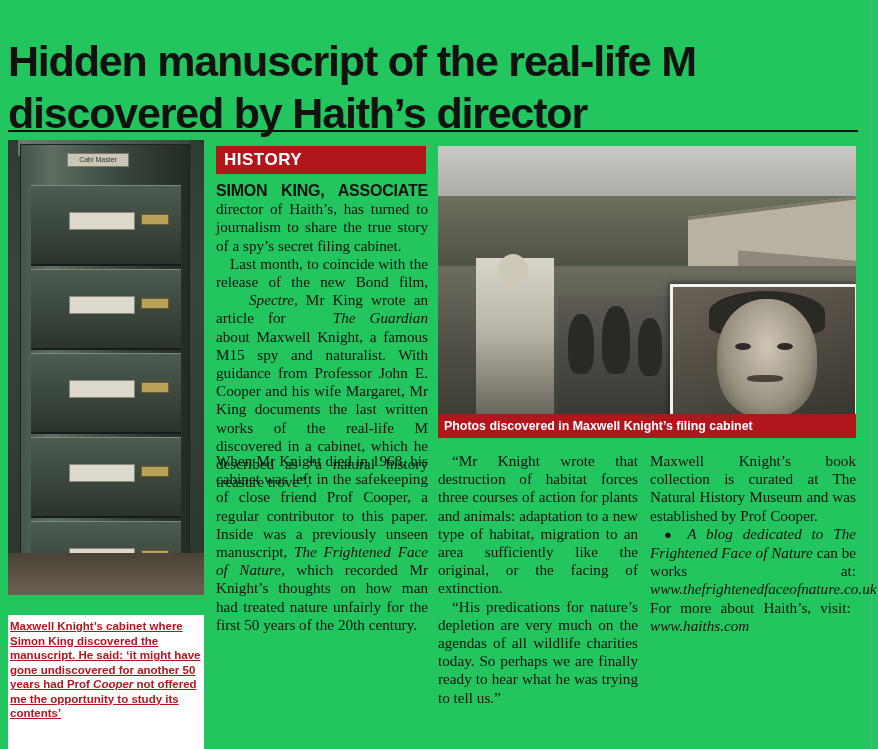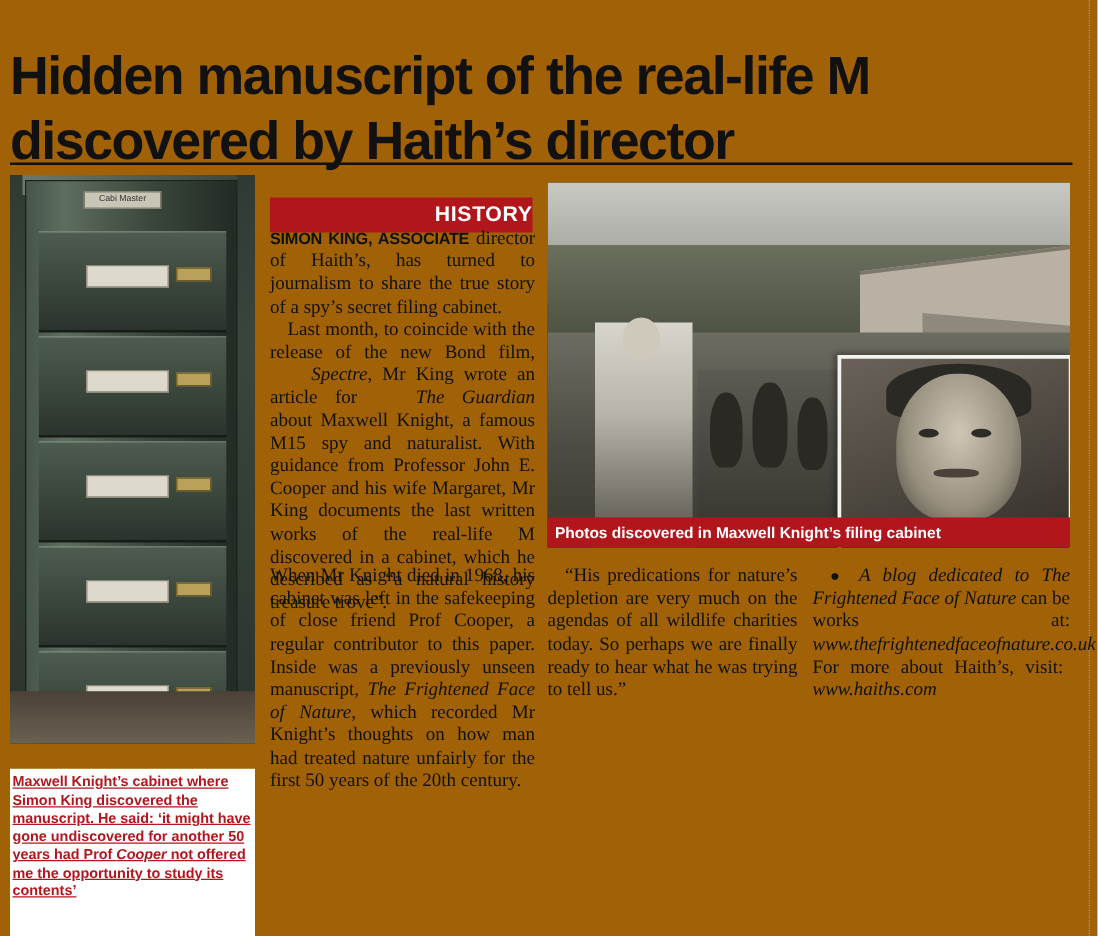--- a/index.html
+++ b/index.html
@@ -13,21 +13,21 @@
     position: relative;
     overflow: hidden;
     font-family: "Liberation Serif", serif;
     color: #1a1a1a;
   }
   .page {
     position: absolute;
     left: 0; top: 0;
     width: 878px;
     height: 749px;
-    background: #a16207;
+    background: #22c55e;
   }
   
   .cut-line {
     position: absolute;
     right: 6px;
     top: 0;
     width: 0;
     height: 749px;
     border-left: 1px dotted #9a9a9a;
   }
@@ -135,47 +135,46 @@
     color: #b2161d;
     padding: 4px 2px 0 2px;
     box-sizing: border-box;
     text-decoration: underline;
   }
   .caption-red .ital { font-style: italic; }
   
   .history-tag {
     position: absolute;
     left: 216px;
-    top: 158px;
+    top: 146px;
     width: 210px;
     height: 28px;
     background: #b2161d;
     color: #fff;
     font-family: "Liberation Sans", sans-serif;
     font-weight: bold;
     font-size: 17px;
     letter-spacing: 0.5px;
     padding: 4px 0 0 8px;
     box-sizing: border-box;
-    text-align: right;
   }
   .col-mid-top {
     position: absolute;
     left: 216px;
     top: 182px;
     width: 212px;
     font-size: 15.2px;
     line-height: 18.2px;
     text-align: justify;
     color: #111;
   }
   .col-mid-top .lead {
     font-family: "Liberation Sans", sans-serif;
     font-weight: bold;
-    font-size: 13px;
+    font-size: 16px;
     letter-spacing: -0.2px;
   }
   .col-mid-top .ital { font-style: italic; margin-left: 33px; }
   .col-mid-top p { margin: 0; text-indent: 14px; }
   .col-mid-top p.first { text-indent: 0; }
   
   .photo-block {
     position: absolute;
     left: 438px;
     top: 146px;
@@ -363,20 +362,22 @@
 
   <div class="photo-caption">
     <span>Photos discovered in Maxwell Knight’s filing cabinet</span>
   </div>
 
   <div class="col col-b1">
       <p class="first"><span>When Mr Knight died in 1968, his cabinet was left in the safekeeping of close friend Prof Cooper, a regular contributor to this paper. Inside was a previously unseen manuscript, </span><span class="ital">The Frightened Face of Nature</span><span>, which recorded Mr Knight’s thoughts on how man had treated nature unfairly for the first 50 years of the 20th century.</span></p>
     </div>
 
   <div class="col col-b2">
+    <p>“Mr Knight wrote that destruction of habitat forces three courses of action for plants and animals: adaptation to a new type of habitat, migration to an area sufficiently like the original, or the facing of extinction.</p>
     <p><span>“His predications for nature’s depletion are very much on the agendas of all wildlife charities today. So perhaps we are finally ready to hear what he was trying to tell us.”</span></p>
   </div>
 
   <div class="col col-b3">
+    <p class="first">Maxwell Knight’s book collection is curated at The Natural History Museum and was established by Prof Cooper.</p>
     <p><span class="bullet">● </span><span class="ital">A blog dedicated to The Frightened Face of Nature</span><span> can be works at: </span><span class="ital">www.thefrightenedfaceofnature.co.uk</span><span> For more about Haith’s, visit: </span><span class="ital">www.haiths.com</span></p>
   </div>
 
 </div>
 
 </body></html>

